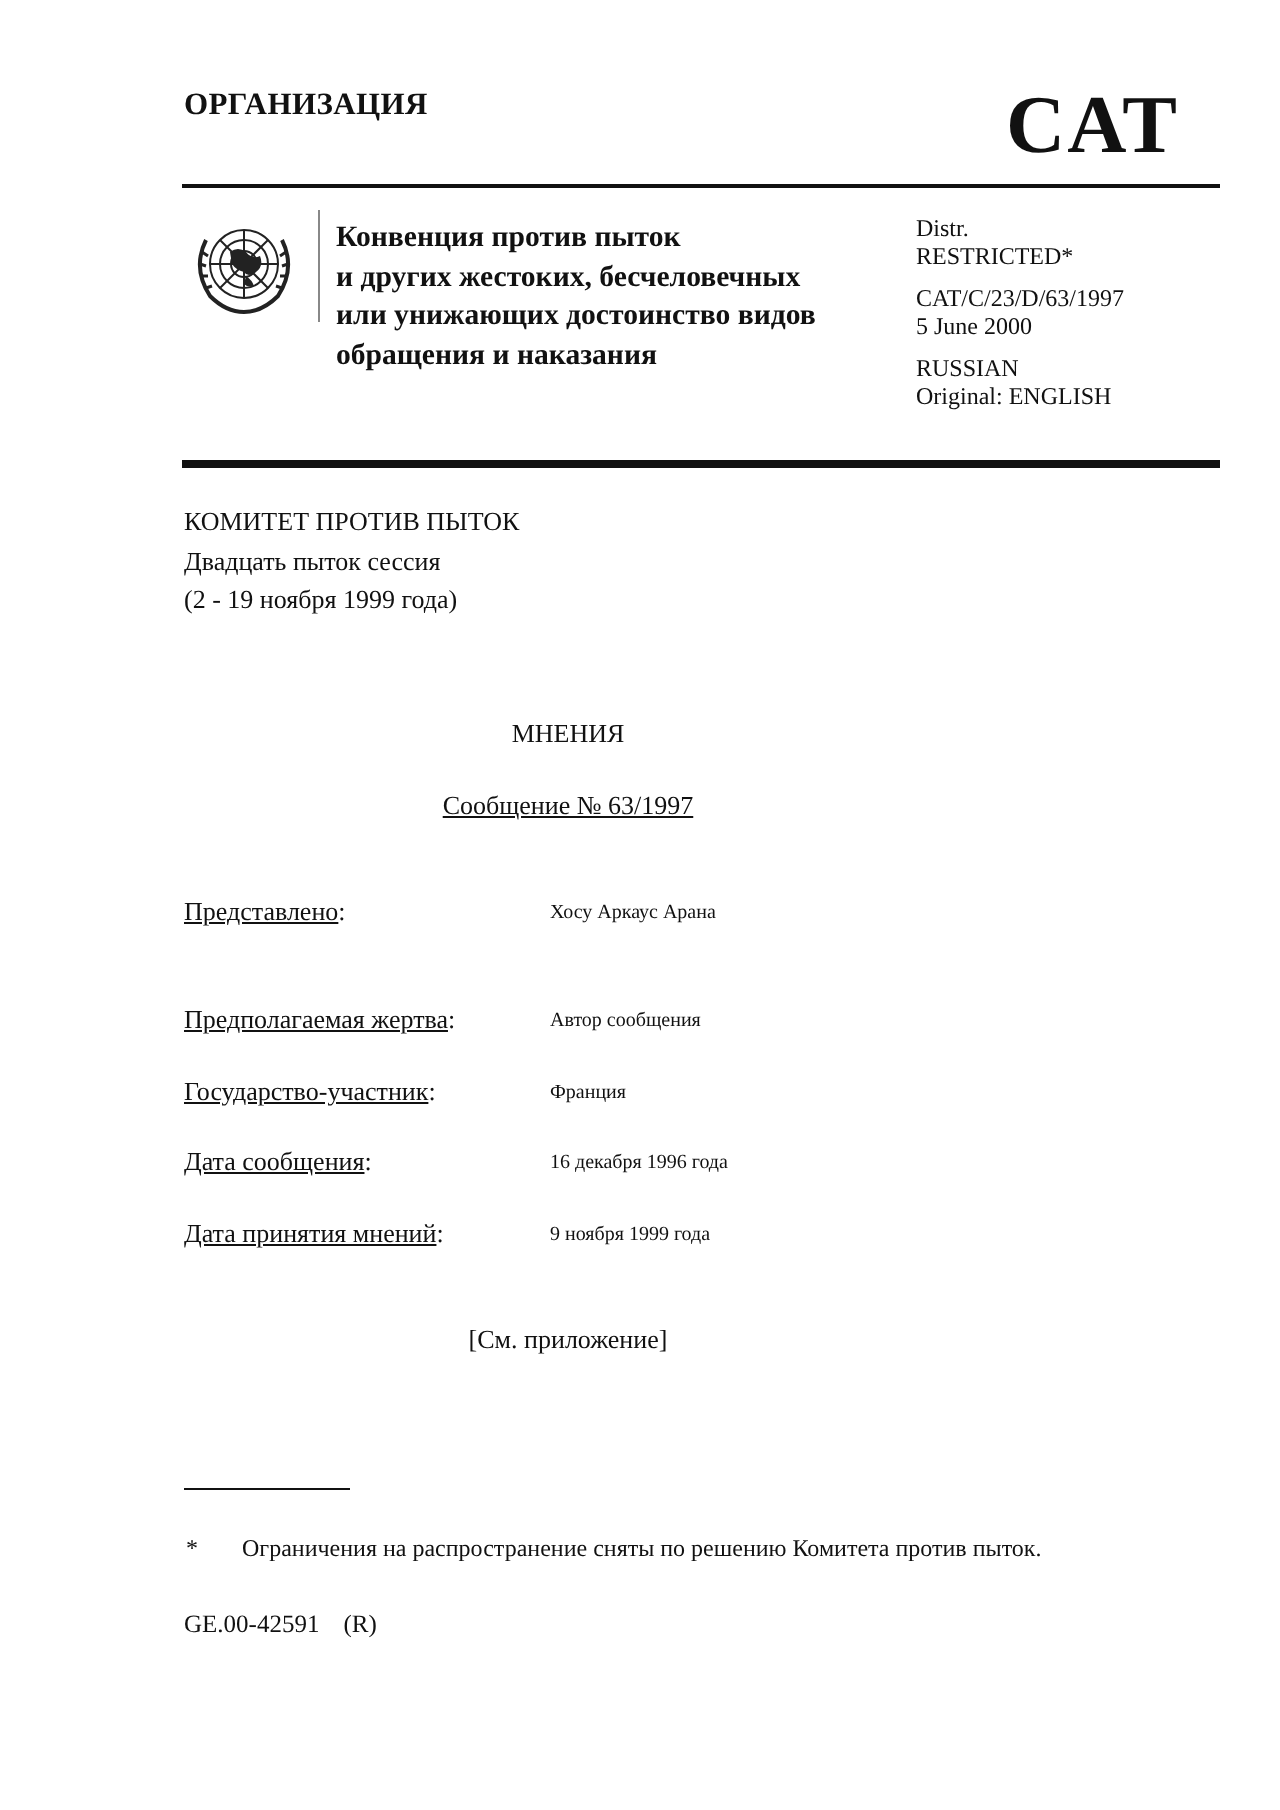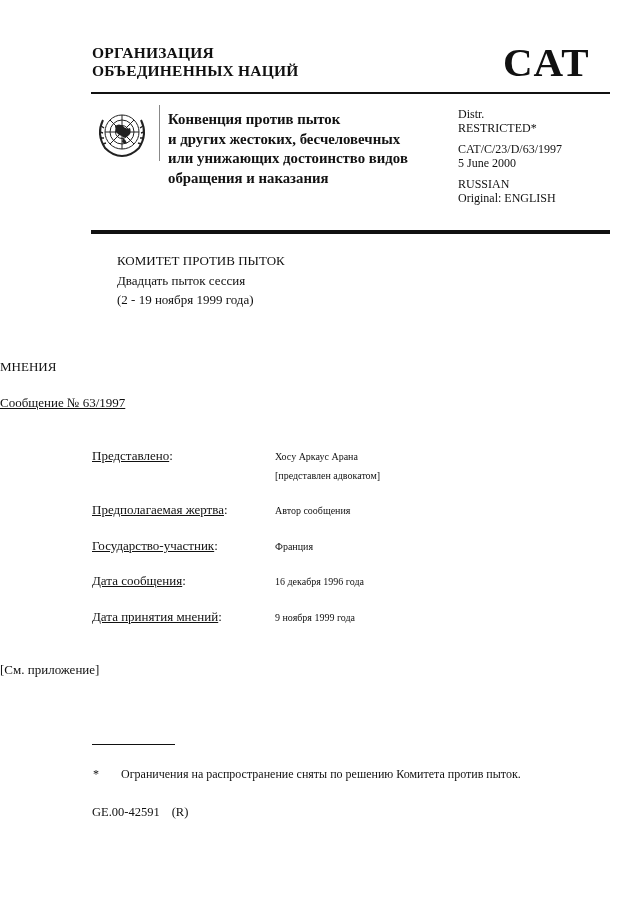--- a/index.html
+++ b/index.html
@@ -14,37 +14,36 @@
     .rule-top { left: 91px; top: 92px; width: 519px; height: 2px; background: #111; }
     .emblem { left: 93px; top: 106px; width: 58px; height: 56px; }
     .vdiv { left: 159px; top: 105px; width: 1px; height: 56px; background: #888; }
     .convention { left: 168px; top: 110px; font-weight: bold; font-size: 14.8px; line-height: 19.5px; }
     .convention div { white-space: nowrap; }
     .distr { left: 458px; top: 108px; font-size: 12px; line-height: 13.5px; }
     .distr .gap { height: 8px; }
     .distr div { white-space: nowrap; }
     .rule-bottom { left: 91px; top: 230px; width: 519px; height: 4px; background: #111; }
     .committee { left: 92px; top: 251px; font-size: 13px; line-height: 19.5px; }
-    .committee div { white-space: nowrap; margin-left: 25px; }
-    .center-title { left: 0; width: 568px; font-size: 13px; }
+    .committee div { white-space: nowrap; }
+    .center-title { left: 0; width: 568px; text-align: center; font-size: 13px; }
     .u { text-decoration: underline; }
     .row-label { left: 92px; font-size: 13px; white-space: nowrap; }
     .row-value { left: 275px; font-size: 10px; line-height: 19px; white-space: nowrap; }
     .fn-rule { left: 92px; top: 744px; width: 83px; height: 1px; background: #111; }
     .fn-star { left: 93px; top: 767px; font-size: 12px; }
     .fn-text { left: 121px; top: 767px; font-size: 12px; white-space: nowrap; }
     .job { left: 92px; top: 805px; font-size: 12.5px; white-space: nowrap; }
     .job span + span { margin-left: 12px; }
   </style>
 </head>
 <body>
 
 <div class="abs org">
   <div>ОРГАНИЗАЦИЯ</div>
-  <div>ОБЪЕДИНЕННЫХ НАЦИЙ</div>
 </div>
 <div class="abs cat">CAT</div>
 
 <div class="abs rule-top"></div>
 
 <div class="abs emblem">
   <svg width="58" height="56" viewBox="0 0 58 56">
     <g fill="none" stroke="#222" stroke-width="1">
       <circle cx="29" cy="26" r="17"></circle>
       <circle cx="29" cy="26" r="12"></circle>
@@ -90,21 +89,20 @@
 </div>
 
 <div class="abs center-title" style="top:359px;">МНЕНИЯ</div>
 <div class="abs center-title" style="top:395px;">
   <span class="u">Сообщение № 63/1997</span>
 </div>
 
 <div class="abs row-label" style="top:448px;"><span class="u">Представлено</span>:</div>
 <div class="abs row-value" style="top:447px;">
   <div>Хосу Аркаус Арана</div>
-  <div>[представлен адвокатом]</div>
 </div>
 
 <div class="abs row-label" style="top:502px;text-align:right;"><span class="u">Предполагаемая жертва</span>:</div>
 <div class="abs row-value" style="top:501px;">Автор сообщения</div>
 
 <div class="abs row-label" style="top:538px;"><span class="u">Государство-участник</span>:</div>
 <div class="abs row-value" style="top:537px;">Франция</div>
 
 <div class="abs row-label" style="top:573px;"><span class="u">Дата сообщения</span>:</div>
 <div class="abs row-value" style="top:572px;">16 декабря 1996 года</div>

